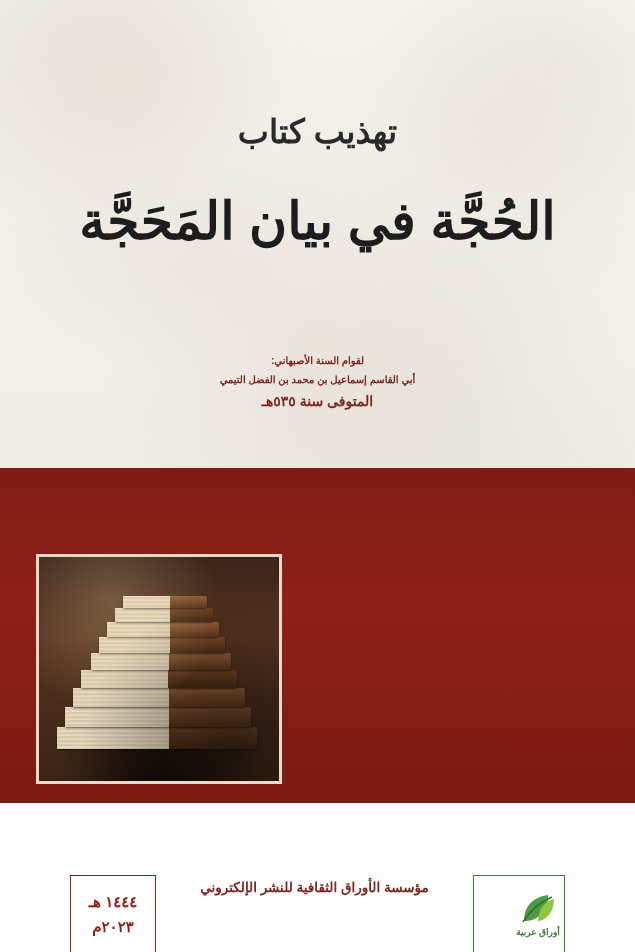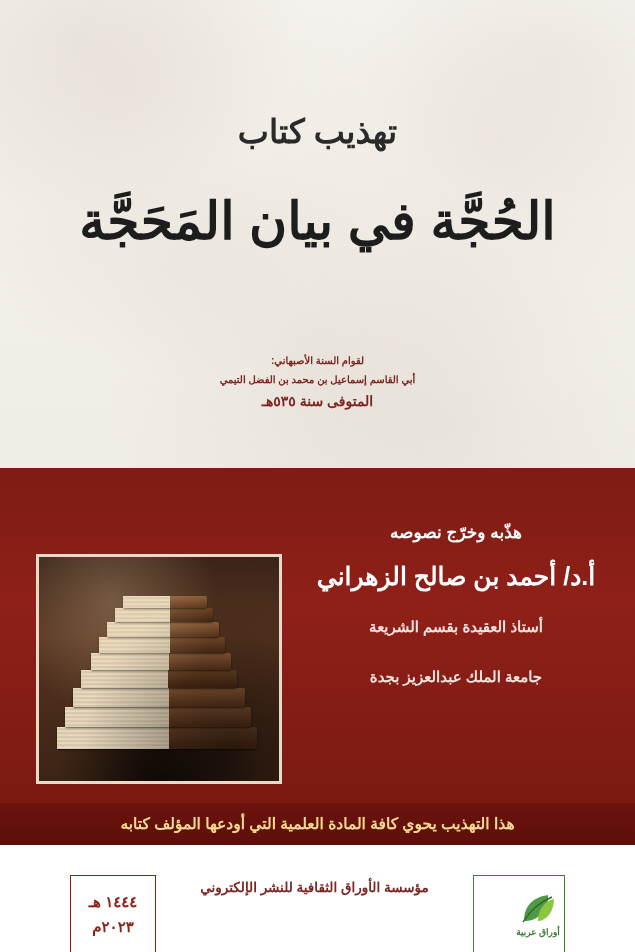--- a/index.html
+++ b/index.html
@@ -281,26 +281,20 @@
     <div class="author-block">
       <div class="author-line">لقوام السنة الأصبهاني:</div>
       <div class="author-line">أبي القاسم إسماعيل بن محمد بن الفضل التيمي</div>
       <div class="author-line small">المتوفى سنة ٥٣٥هـ</div>
     </div>
   </div>
 
   <div class="mid-section">
     <div class="mid-inner">
 
-      <div class="editor-block">
-        <div class="editor-prep">هذّبه وخرّج نصوصه</div>
-        <div class="editor-name">أ.د/ أحمد بن صالح الزهراني</div>
-        <div class="editor-aff">أستاذ العقيدة بقسم الشريعة</div>
-        <div class="editor-aff">جامعة الملك عبدالعزيز بجدة</div>
-      </div>
 
       <div class="photo-frame">
         <div class="photo-inner">
 
           <div class="bk" style="left:18px; top:170px; width:200px; height:22px; background:linear-gradient(180deg,#6b4326,#4a2a15);">
               <div class="pg"></div>
             </div>
           <div class="bk" style="left:26px; top:150px; width:186px; height:20px; background:linear-gradient(180deg,#7d5130,#55301a);">
               <div class="pg"></div>
             </div>
@@ -325,23 +319,20 @@
           <div class="bk" style="left:84px; top:39px; width:84px; height:12px; background:linear-gradient(180deg,#8a5b34,#58311a);">
               <div class="pg"></div>
             </div>
           <div class="haze"></div>
         </div>
       </div>
 
     </div>
   </div>
 
-  <div class="banner">
-    <span class="banner-text">هذا التهذيب يحوي كافة المادة العلمية التي أودعها المؤلف كتابه</span>
-  </div>
 
   <div class="footer">
     <div class="footer-row">
 
       <div class="year-box">
         <span>١٤٤٤ هـ</span>
         <span>٢٠٢٣م</span>
       </div>
 
       <div class="pub-block">

